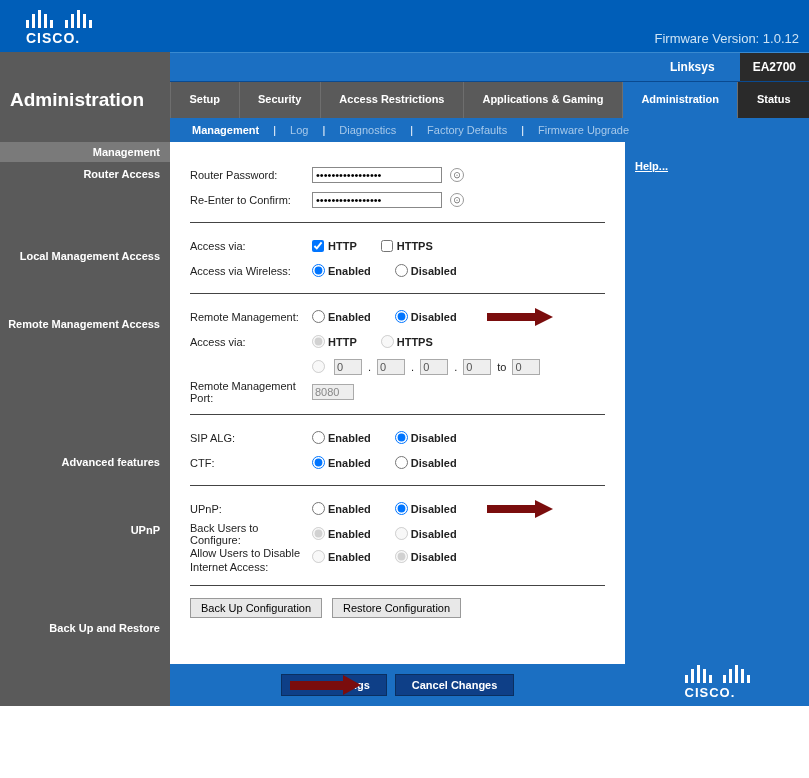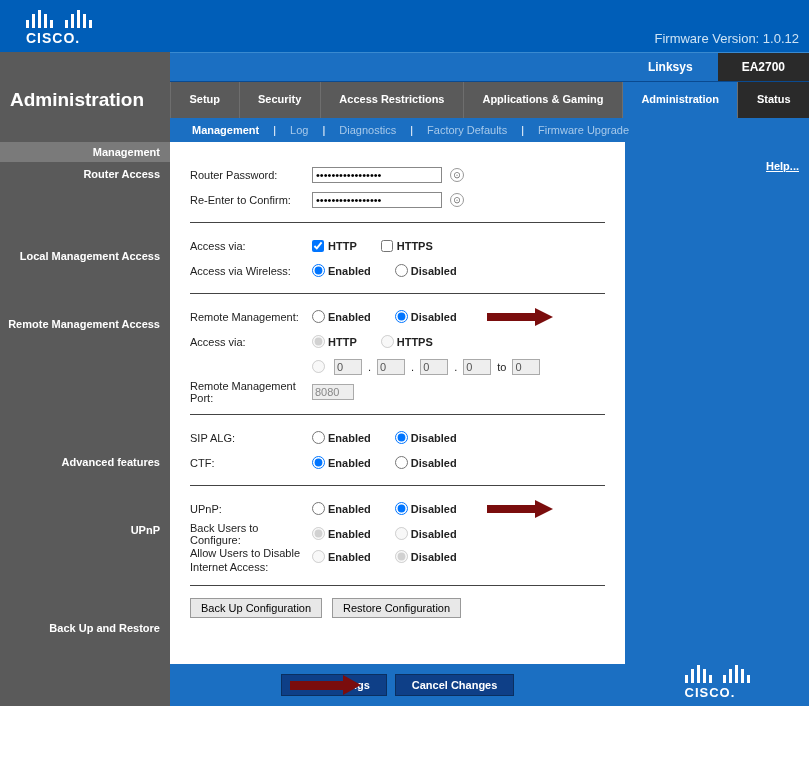--- a/index.html
+++ b/index.html
@@ -57,21 +57,21 @@
     border-top: 1px solid #3a8ad0;
     border-bottom: 1px solid #0a4a90;
     display: flex;
     justify-content: flex-end;
     align-items: center;
     color: #fff;
     font-weight: bold;
     font-size: 12px;
   }
   .brand-cell { padding: 0 25px; }
-  .model-cell { background: #2a2a2a; padding: 0 24px; height: 100%; display:flex; align-items:center; }
+  .model-cell { background: #2a2a2a; padding: 0 13px; height: 100%; display:flex; align-items:center; }
 
   .nav-row { display: flex; height: 36px; }
   .page-title-cell {
     width: 170px;
     background: #5a5a5a;
     color: #fff;
     font-size: 19px;
     font-weight: bold;
     display: flex;
     align-items: center;
@@ -123,21 +123,20 @@
     width: 455px;
     background:#fff;
     padding: 10px 20px 6px 20px;
     font-size:11px;
     color:#222;
   }
   .help-col {
     flex:1;
     background:#1b6fc2;
     padding: 18px 10px;
-    text-align: right;
   }
   .help-link { color:#fff; font-weight:bold; text-decoration:underline; cursor:pointer; font-size:11px;}
   .label-block {
     font-weight:bold;
     padding-top: 6px;
   }
 
   .form-row { display:flex; align-items:center; min-height:25px; }
   .form-label { width: 122px; padding-right:4px;}
   .form-ctrl { flex:1; display:flex; align-items:center; gap:6px; flex-wrap:wrap;}

